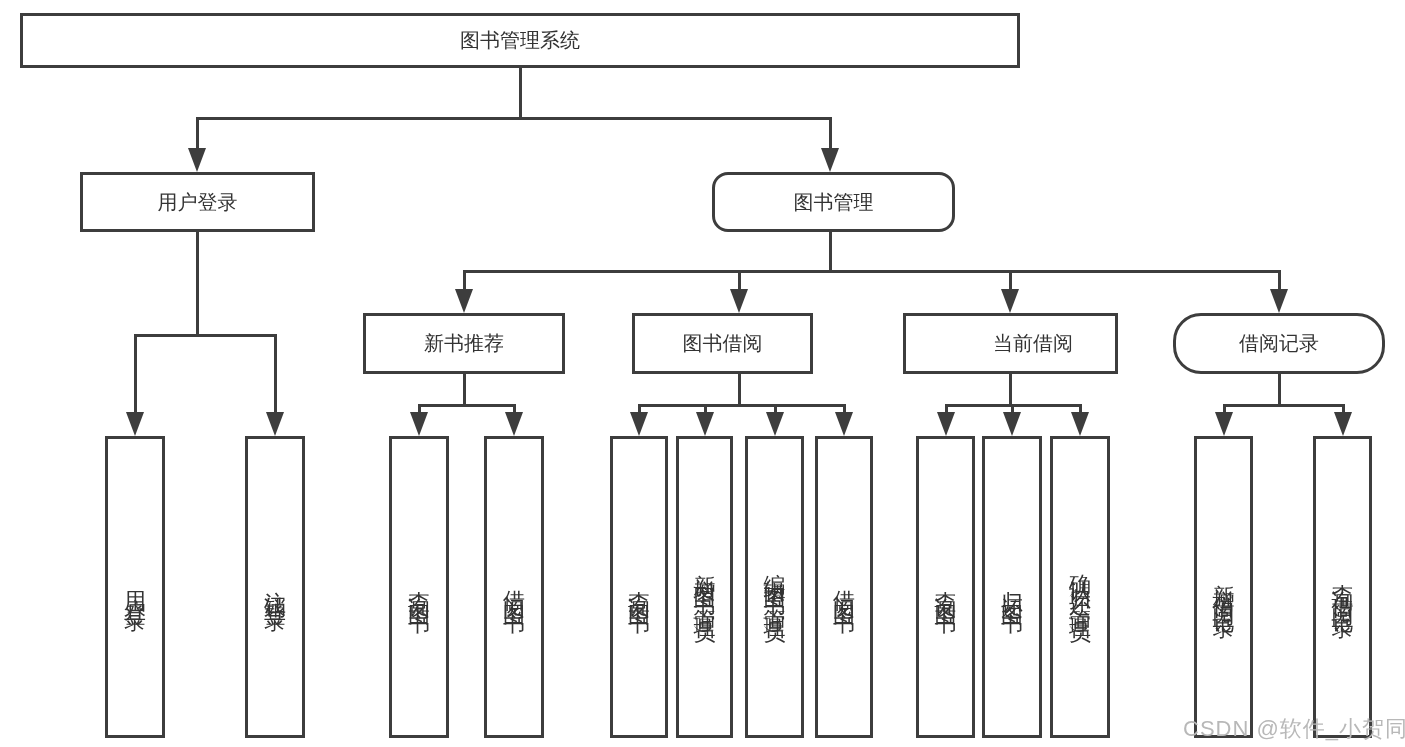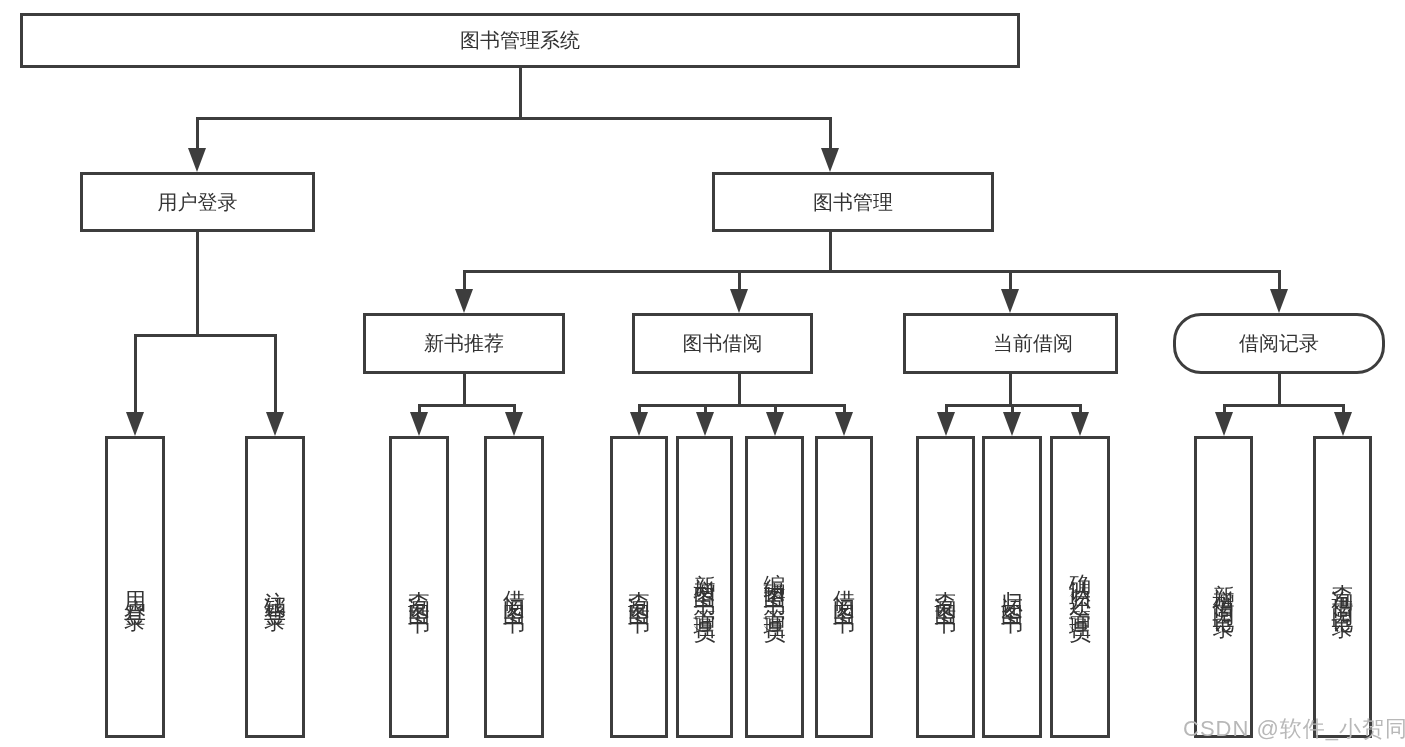--- a/index.html
+++ b/index.html
@@ -36,21 +36,21 @@
   <div class="box" style="left:20px;top:13px;width:1000px;height:55px;font-family:Liberation Mono, monospace;">图书管理系统</div>
 
   <div class="vl" style="left:519px;top:68px;height:50px;"></div>
   <div class="hl" style="left:196px;top:117px;width:636px;"></div>
   <div class="vl" style="left:196px;top:117px;height:34px;"></div>
   <div class="arr" style="left:188px;top:148px;"></div>
   <div class="vl" style="left:829px;top:117px;height:34px;"></div>
   <div class="arr" style="left:821px;top:148px;"></div>
 
   <div class="box" style="left:80px;top:172px;width:235px;height:60px;">用户登录</div>
-  <div class="box" style="left:712px;top:172px;width:282px;height:60px;">图书管理</div>
+  <div class="box" style="left:712px;top:172px;width:243px;height:60px;border-radius:16px;">图书管理</div>
 
   <div class="vl" style="left:196px;top:232px;height:104px;"></div>
   <div class="hl" style="left:134px;top:334px;width:143px;"></div>
   <div class="vl" style="left:134px;top:334px;height:80px;"></div>
   <div class="arr" style="left:126px;top:412px;"></div>
   <div class="vl" style="left:274px;top:334px;height:80px;"></div>
   <div class="arr" style="left:266px;top:412px;"></div>
 
   <div class="vl" style="left:829px;top:232px;height:40px;"></div>
   <div class="hl" style="left:463px;top:270px;width:818px;"></div>

